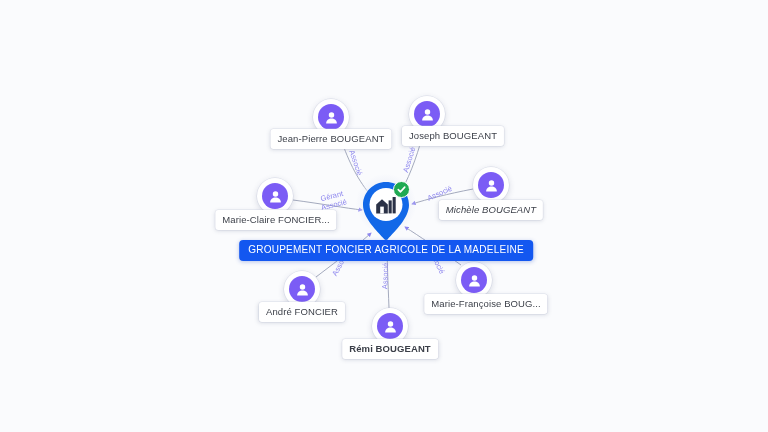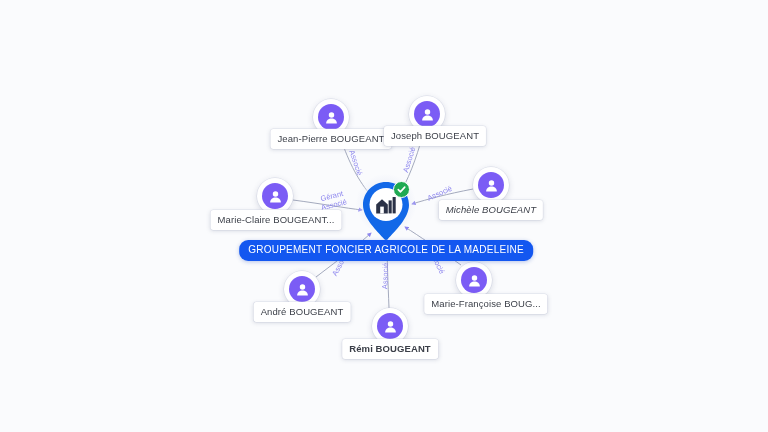--- a/index.html
+++ b/index.html
@@ -115,21 +115,21 @@
   
   #company-banner {
     position: absolute;
     transform: translate(-50%, 0);
     background: #1357f0;
     color: #ffffff;
     font-size: 10px;
     letter-spacing: 0.25px;
     line-height: 1;
     padding: 5px 9px 6px 9px;
-    border-radius: 9px;
+    border-radius: 4px;
     white-space: nowrap;
     box-shadow: 0 1px 4px rgba(25,70,190,0.30);
     z-index: 9;
   }
 
   
   .edge-label {
     position: absolute;
     font-size: 7.5px;
     line-height: 1.15;
@@ -181,21 +181,21 @@
       </div>
       <div class="node-label" style="left: 331px; top: 129px;">Jean-Pierre BOUGEANT</div>
       <div class="person-node" style="left: 427px; top: 114px;">
         <div class="person-avatar">
           <svg width="15" height="15" viewBox="0 0 16 16">
             <circle cx="8" cy="5.3" r="2.9" fill="#ffffff"></circle>
             <path d="M2.3 14.4 C2.3 10.6 5.0 9.0 8 9.0 C11 9.0 13.7 10.6 13.7 14.4 Z" fill="#ffffff"></path>
           </svg>
         </div>
       </div>
-      <div class="node-label" style="left: 435px; top: 126px;">Joseph BOUGEANT</div>
+      <div class="node-label" style="left: 453px; top: 126px;">Joseph BOUGEANT</div>
       <div class="person-node" style="left: 491px; top: 185px;">
         <div class="person-avatar">
           <svg width="15" height="15" viewBox="0 0 16 16">
             <circle cx="8" cy="5.3" r="2.9" fill="#ffffff"></circle>
             <path d="M2.3 14.4 C2.3 10.6 5.0 9.0 8 9.0 C11 9.0 13.7 10.6 13.7 14.4 Z" fill="#ffffff"></path>
           </svg>
         </div>
       </div>
       <div class="node-label" style="left: 491px; top: 200px; font-style: italic;">Michèle BOUGEANT</div>
       <div class="person-node" style="left: 474px; top: 280px;">
@@ -217,30 +217,30 @@
       </div>
       <div class="node-label" style="left: 390px; top: 339px; font-weight: bold;">Rémi BOUGEANT</div>
       <div class="person-node" style="left: 302px; top: 289px;">
         <div class="person-avatar">
           <svg width="15" height="15" viewBox="0 0 16 16">
             <circle cx="8" cy="5.3" r="2.9" fill="#ffffff"></circle>
             <path d="M2.3 14.4 C2.3 10.6 5.0 9.0 8 9.0 C11 9.0 13.7 10.6 13.7 14.4 Z" fill="#ffffff"></path>
           </svg>
         </div>
       </div>
-      <div class="node-label" style="left: 302px; top: 302px;">André BOUGEANT</div>
+      <div class="node-label" style="left: 302px; top: 302px;">André FONCIER</div>
       <div class="person-node" style="left: 275px; top: 196px;">
         <div class="person-avatar">
           <svg width="15" height="15" viewBox="0 0 16 16">
             <circle cx="8" cy="5.3" r="2.9" fill="#ffffff"></circle>
             <path d="M2.3 14.4 C2.3 10.6 5.0 9.0 8 9.0 C11 9.0 13.7 10.6 13.7 14.4 Z" fill="#ffffff"></path>
           </svg>
         </div>
       </div>
-      <div class="node-label" style="left: 276px; top: 210px;">Marie-Claire BOUGEANT...</div>
+      <div class="node-label" style="left: 276px; top: 210px;">Marie-Claire FONCIER...</div>
     </div>
 
   <div id="edge-labels">
       <div class="edge-label" style="left: 355px; top: 163px; transform: translate(-50%, -50%) rotate(72deg);">
         <div>Associé</div>
       </div>
       <div class="edge-label" style="left: 410px; top: 160px; transform: translate(-50%, -50%) rotate(-73deg);">
         <div>Associé</div>
       </div>
       <div class="edge-label" style="left: 440px; top: 194px; transform: translate(-50%, -50%) rotate(-24deg);">

